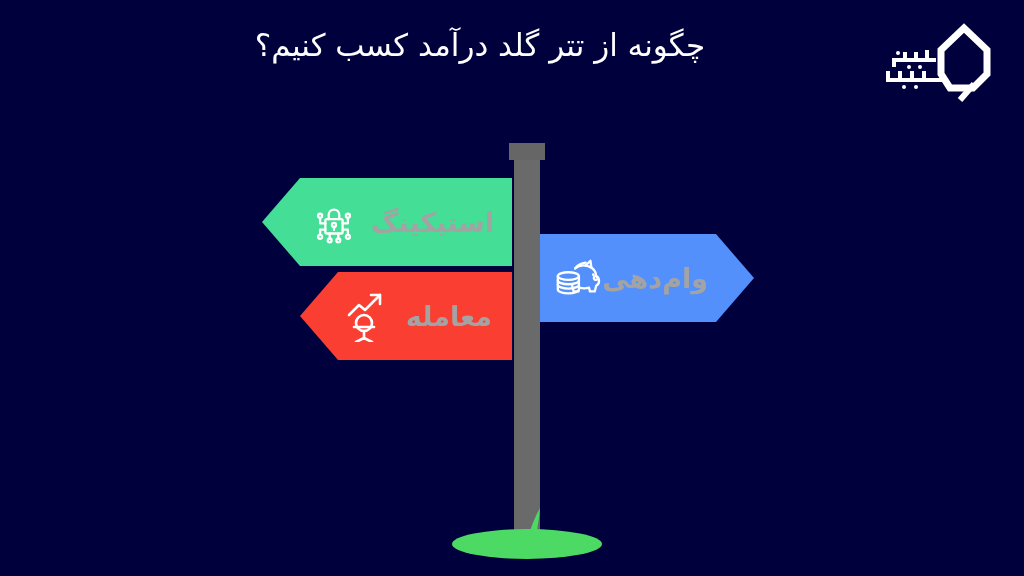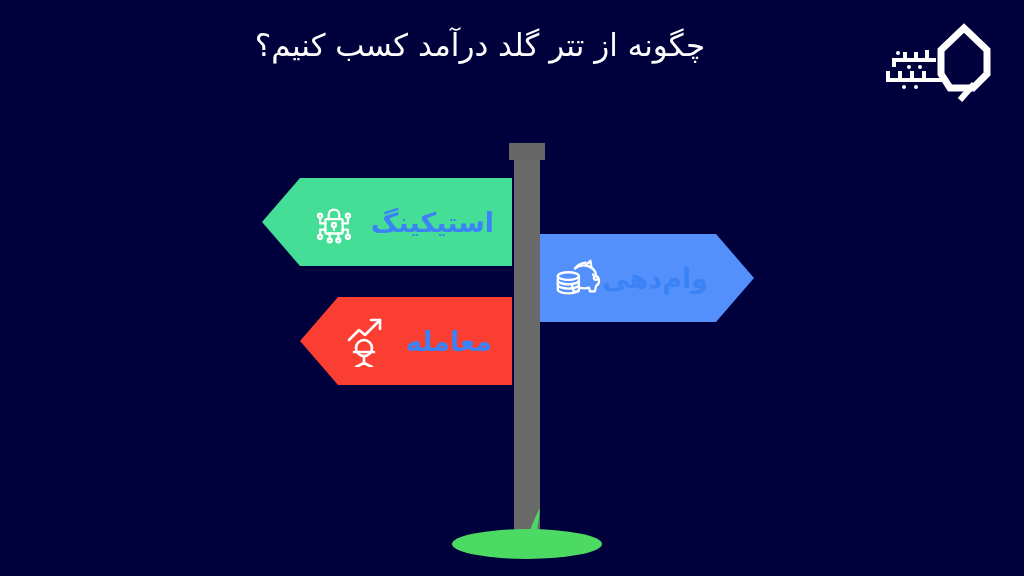--- a/index.html
+++ b/index.html
@@ -92,37 +92,37 @@
     display: block;
   }
   .sign-content {
     position: absolute;
     inset: 0;
     display: flex;
     align-items: center;
     direction: rtl;
   }
   .sign-label {
-    color: #3b82f6;
+    color: #a3a3a3;
     font-size: 27px;
     font-weight: bold;
     white-space: nowrap;
     direction: rtl;
   }
   .sign-icon {
     display: flex;
     align-items: center;
     justify-content: center;
   }
 
   
   #sign-staking { left: 262px; top: 178px; width: 250px; height: 88px; }
   #sign-staking .sign-content { padding-right: 18px; padding-left: 46px; gap: 14px; justify-content: flex-start; }
 
-  #sign-trading { left: 300px; top: 297px; width: 212px; height: 88px; }
+  #sign-trading { left: 300px; top: 272px; width: 212px; height: 88px; }
   #sign-trading .sign-content { padding-right: 20px; padding-left: 46px; gap: 16px; justify-content: flex-start; }
 
   
   #sign-lending { left: 534px; top: 234px; width: 220px; height: 88px; }
   #sign-lending .sign-content { padding-left: 18px; padding-right: 46px; justify-content: flex-start; }
 </style>
 </head>
 <body>
 
 <div id="canvas">

